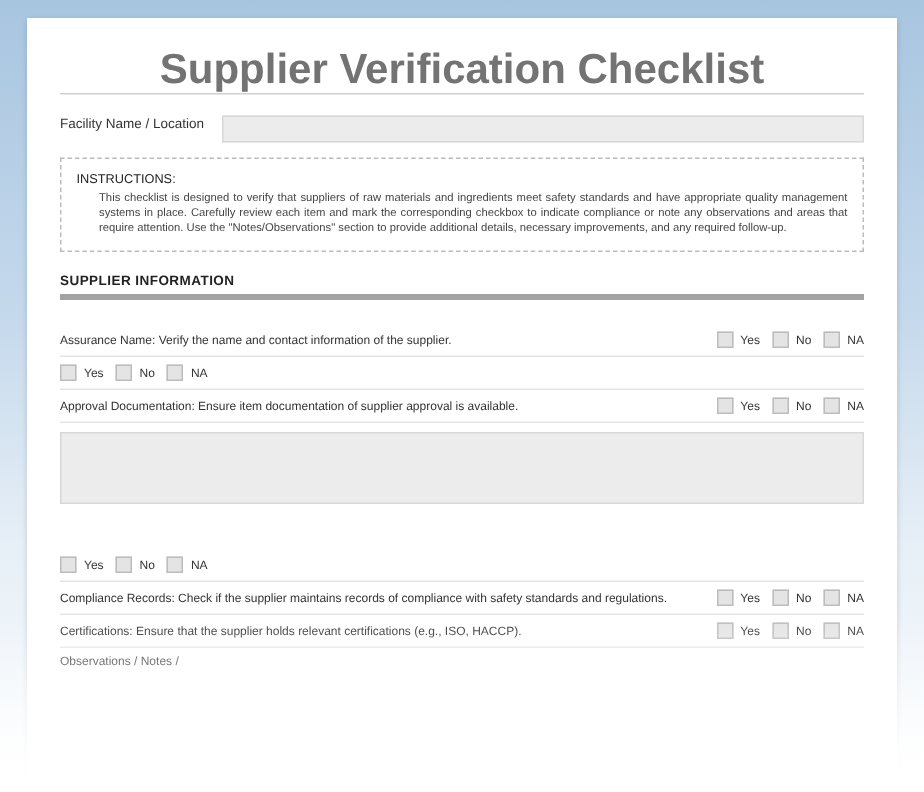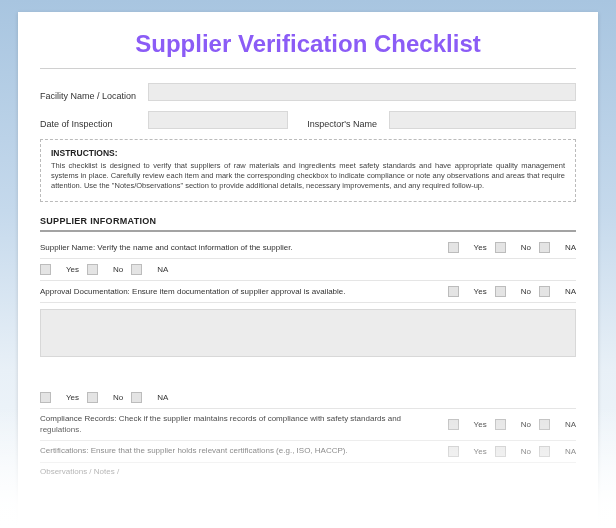--- a/index.html
+++ b/index.html
@@ -14,34 +14,33 @@
   .page {
     background: #fff;
     margin: 12px 18px 0 18px;
     padding: 18px 22px 0 22px;
     box-shadow: 0 1px 4px rgba(0,0,0,0.15);
     height: 600px;
     position: relative;
   }
   .title {
     text-align: center;
-    font-size: 24px;
+    font-size: 28px;
     font-weight: bold;
-    color: #8b5cf6;
-    margin-bottom: 10px;
+    color: #737373;
     font-family: Arial, Helvetica, sans-serif;
   }
   .hr {
     border: none;
     border-top: 1px solid #d0d0d0;
     margin-bottom: 14px;
   }
   .header-row {
     display: flex;
-    align-items: flex-end;
+    align-items: flex-start;
     margin-bottom: 10px;
     gap: 8px;
   }
   .header-label {
     font-size: 9px;
     color: #333;
     width: 100px;
     flex-shrink: 0;
   }
   .header-label.short { width: 85px; }
@@ -51,38 +50,39 @@
     height: 18px;
     flex: 1;
   }
   .instructions {
     border: 1px dashed #bbb;
     padding: 8px 10px 10px 10px;
     margin: 10px 0 14px 0;
   }
   .instr-title {
     font-size: 8.5px;
-    font-weight: bold;
+    font-weight: normal;
     color: #222;
     margin-bottom: 3px;
   }
   .instr-body {
     font-size: 7.5px;
     color: #444;
     line-height: 1.35;
     text-align: justify;
+    margin-left: 15px;
   }
   .section-title {
     font-size: 9px;
     font-weight: bold;
     color: #222;
     letter-spacing: 0.3px;
-    border-bottom: 2px solid #a3a3a3;
+    border-bottom: 4px solid #a3a3a3;
     padding-bottom: 4px;
-    margin-bottom: 5px;
+    margin-bottom: 16px;
   }
   .item-row {
     display: flex;
     align-items: center;
     border-bottom: 1px solid #e5e5e5;
     padding: 5px 0;
     min-height: 22px;
   }
   .item-text {
     font-size: 8px;
@@ -92,21 +92,21 @@
     padding-right: 6px;
   }
   .opts {
     display: flex;
     gap: 8px;
     flex-shrink: 0;
   }
   .opt {
     display: flex;
     align-items: center;
-    gap: 15px;
+    gap: 5px;
   }
   .chk {
     width: 11px;
     height: 11px;
     background: #e4e4e4;
     border: 1px solid #bcbcbc;
     flex-shrink: 0;
   }
   .opt-label {
     font-size: 8px;
@@ -145,36 +145,30 @@
 <div class="page">
 
   <div class="title">Supplier Verification Checklist</div>
   <hr class="hr">
 
   <div class="header-row">
     <div class="header-label">Facility Name / Location</div>
     <div class="input-box"></div>
   </div>
 
-  <div class="header-row">
-    <div class="header-label">Date of Inspection</div>
-    <div class="input-box" style="flex:0 0 140px"></div>
-    <div class="header-label short" style="text-align:right;padding-right:4px">Inspector's Name</div>
-    <div class="input-box"></div>
-  </div>
 
   <div class="instructions">
     <div class="instr-title">INSTRUCTIONS:</div>
     <div class="instr-body">This checklist is designed to verify that suppliers of raw materials and ingredients meet safety standards and have appropriate quality management systems in place. Carefully review each item and mark the corresponding checkbox to indicate compliance or note any observations and areas that require attention. Use the "Notes/Observations" section to provide additional details, necessary improvements, and any required follow-up.</div>
   </div>
 
   <div class="section-title">SUPPLIER INFORMATION</div>
 
   <div class="item-row">
-    <div class="item-text">Supplier Name: Verify the name and contact information of the supplier.</div>
+    <div class="item-text">Assurance Name: Verify the name and contact information of the supplier.</div>
     <div class="opts">
       <div class="opt">
           <div class="chk"></div>
           <span class="opt-label">Yes</span>
         </div>
       <div class="opt">
           <div class="chk"></div>
           <span class="opt-label">No</span>
         </div>
       <div class="opt">

